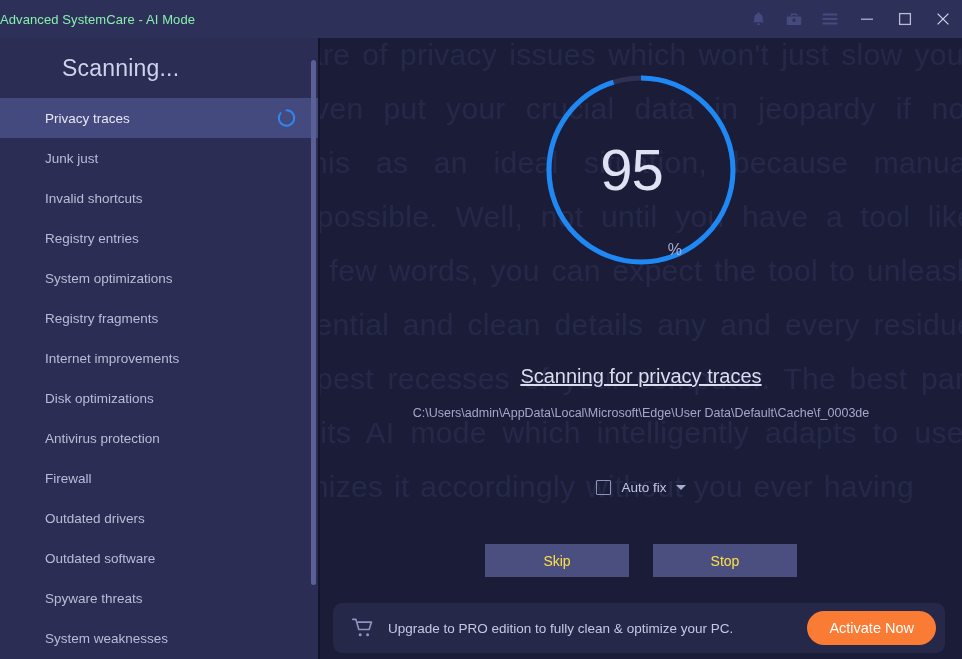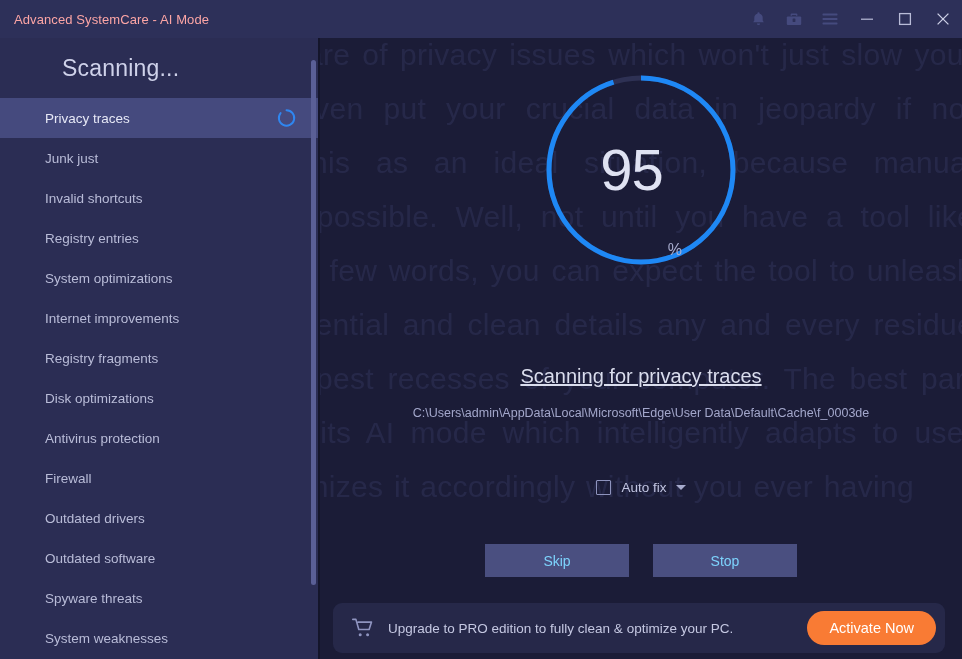--- a/index.html
+++ b/index.html
@@ -49,23 +49,22 @@
   .titlebar {
     position: absolute;
     left: 0; top: 0;
     width: 962px; height: 38px;
     background: #2d3059;
     z-index: 40;
     display: flex;
     align-items: center;
   }
   .titlebar-title {
-    margin-left: 14px;
     font-size: 13px;
-    color: #fca5a5;
+    color: #86efac;
     letter-spacing: 0.1px;
     white-space: nowrap;
   }
   .titlebar-spacer { flex: 1 1 auto; }
   .win-btns { display: flex; align-items: center; height: 38px; }
   .win-btn {
     width: 36px; height: 38px;
     display: flex; align-items: center; justify-content: center;
     cursor: default;
   }
@@ -242,21 +241,21 @@
     position: absolute;
     left: 0; top: 506px;
     width: 642px;
     display: flex;
     justify-content: center;
     gap: 24px;
   }
   .action-btn {
     width: 144px; height: 33px;
     background: #4a4f80;
-    color: #7dd3fc;
+    color: #fde047;
     font-size: 14px;
     display: flex;
     align-items: center;
     justify-content: center;
     border: none;
     cursor: default;
     font-family: "Liberation Sans", sans-serif;
   }
 
   
@@ -375,24 +374,24 @@
         <div class="side-item">
           <span>Invalid shortcuts</span>
         </div>
         <div class="side-item">
           <span>Registry entries</span>
         </div>
         <div class="side-item">
           <span>System optimizations</span>
         </div>
         <div class="side-item">
+          <span>Registry fragments</span>
+        </div>
+        <div class="side-item">
           <span>Internet improvements</span>
-        </div>
-        <div class="side-item">
-          <span>Registry fragments</span>
         </div>
         <div class="side-item">
           <span>Disk optimizations</span>
         </div>
         <div class="side-item">
           <span>Antivirus protection</span>
         </div>
         <div class="side-item">
           <span>Firewall</span>
         </div>

